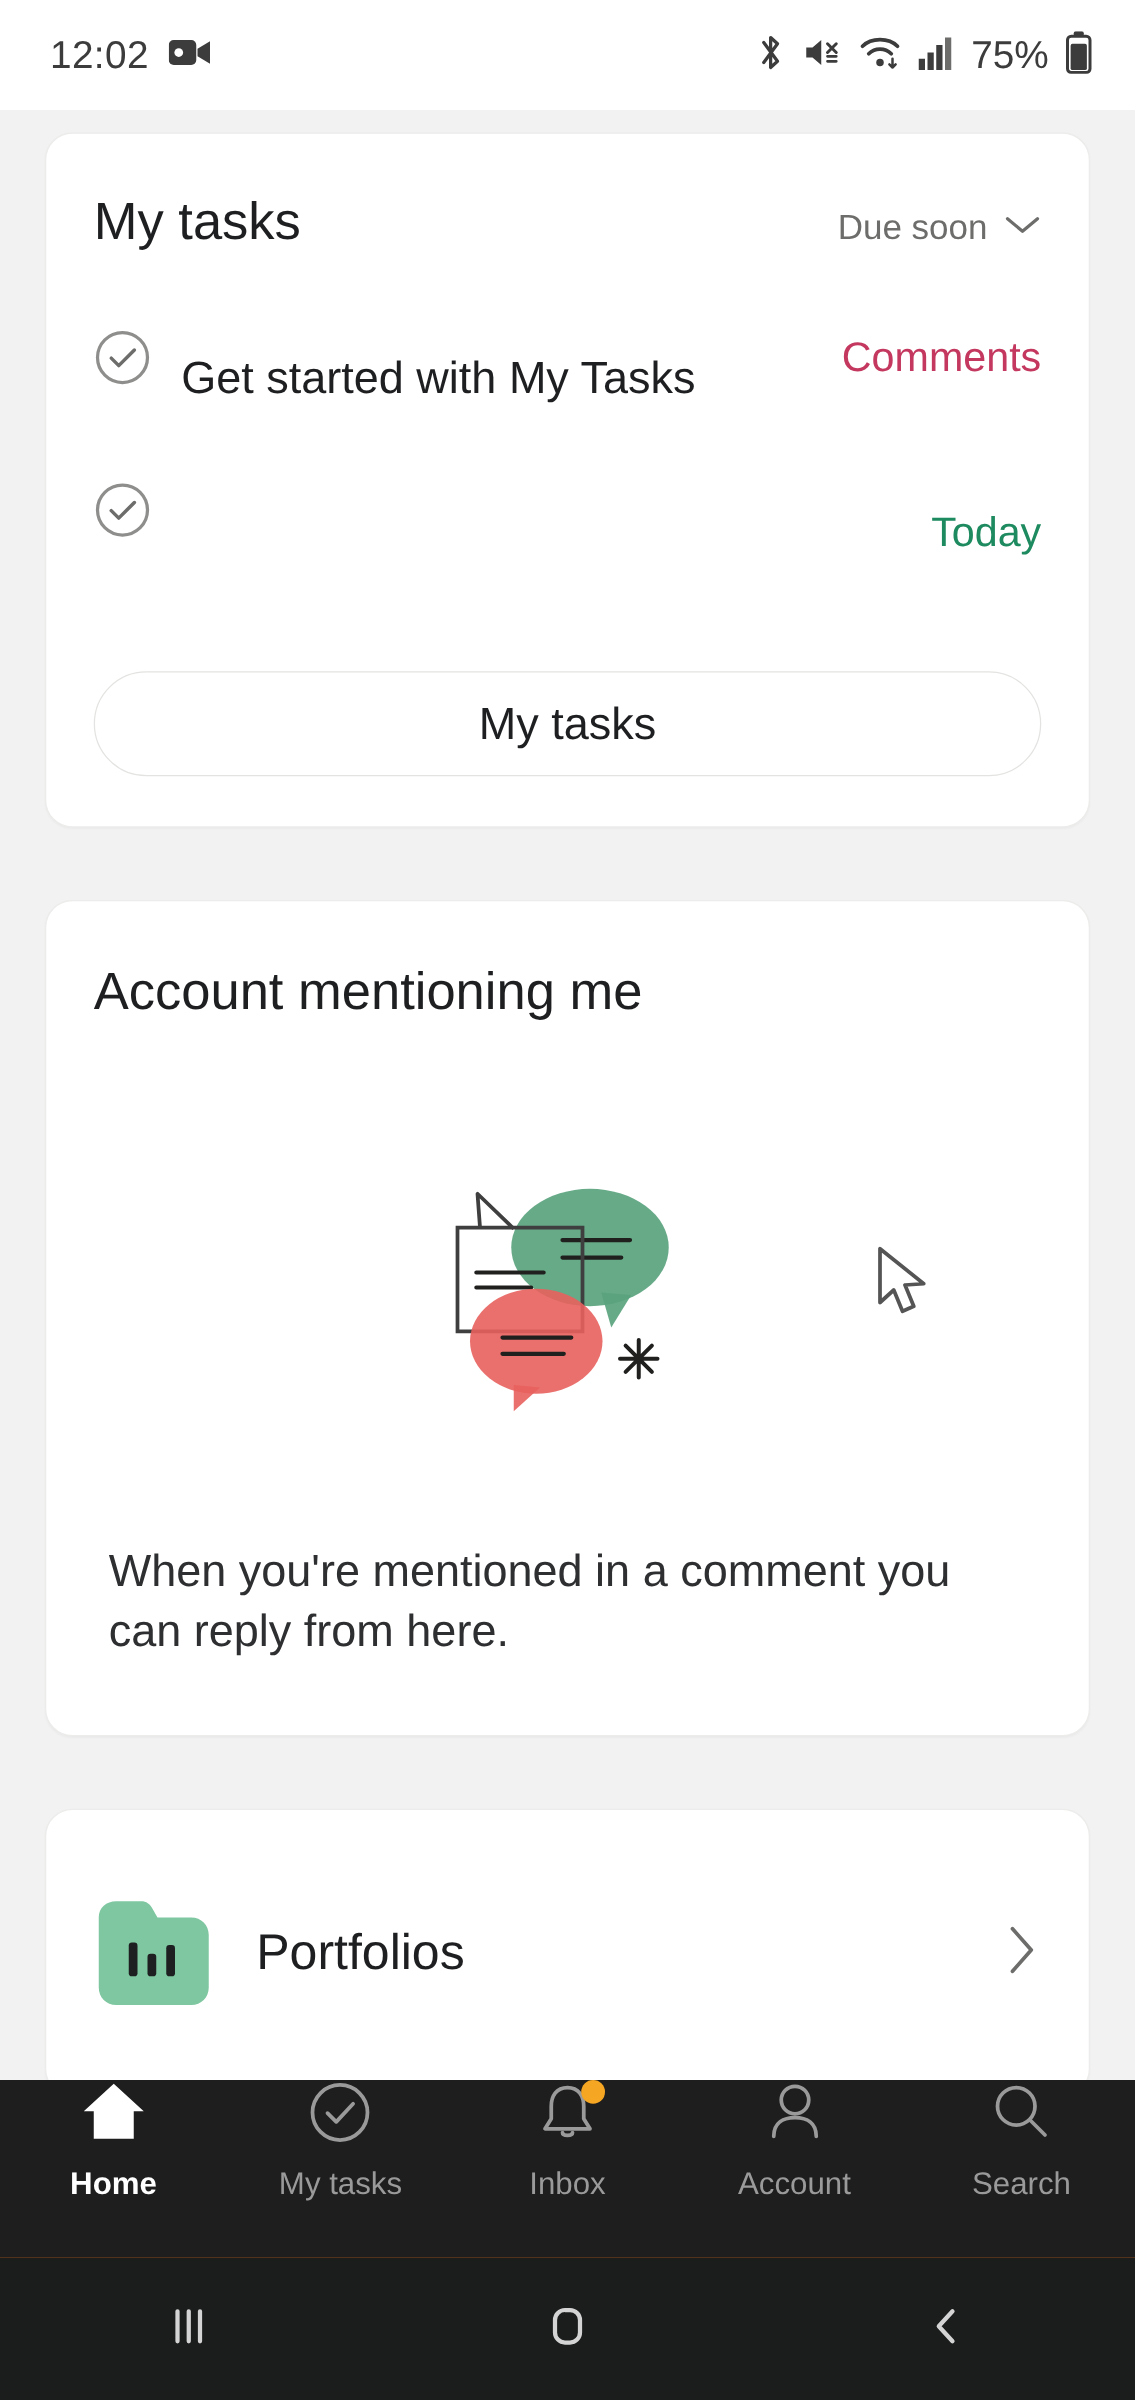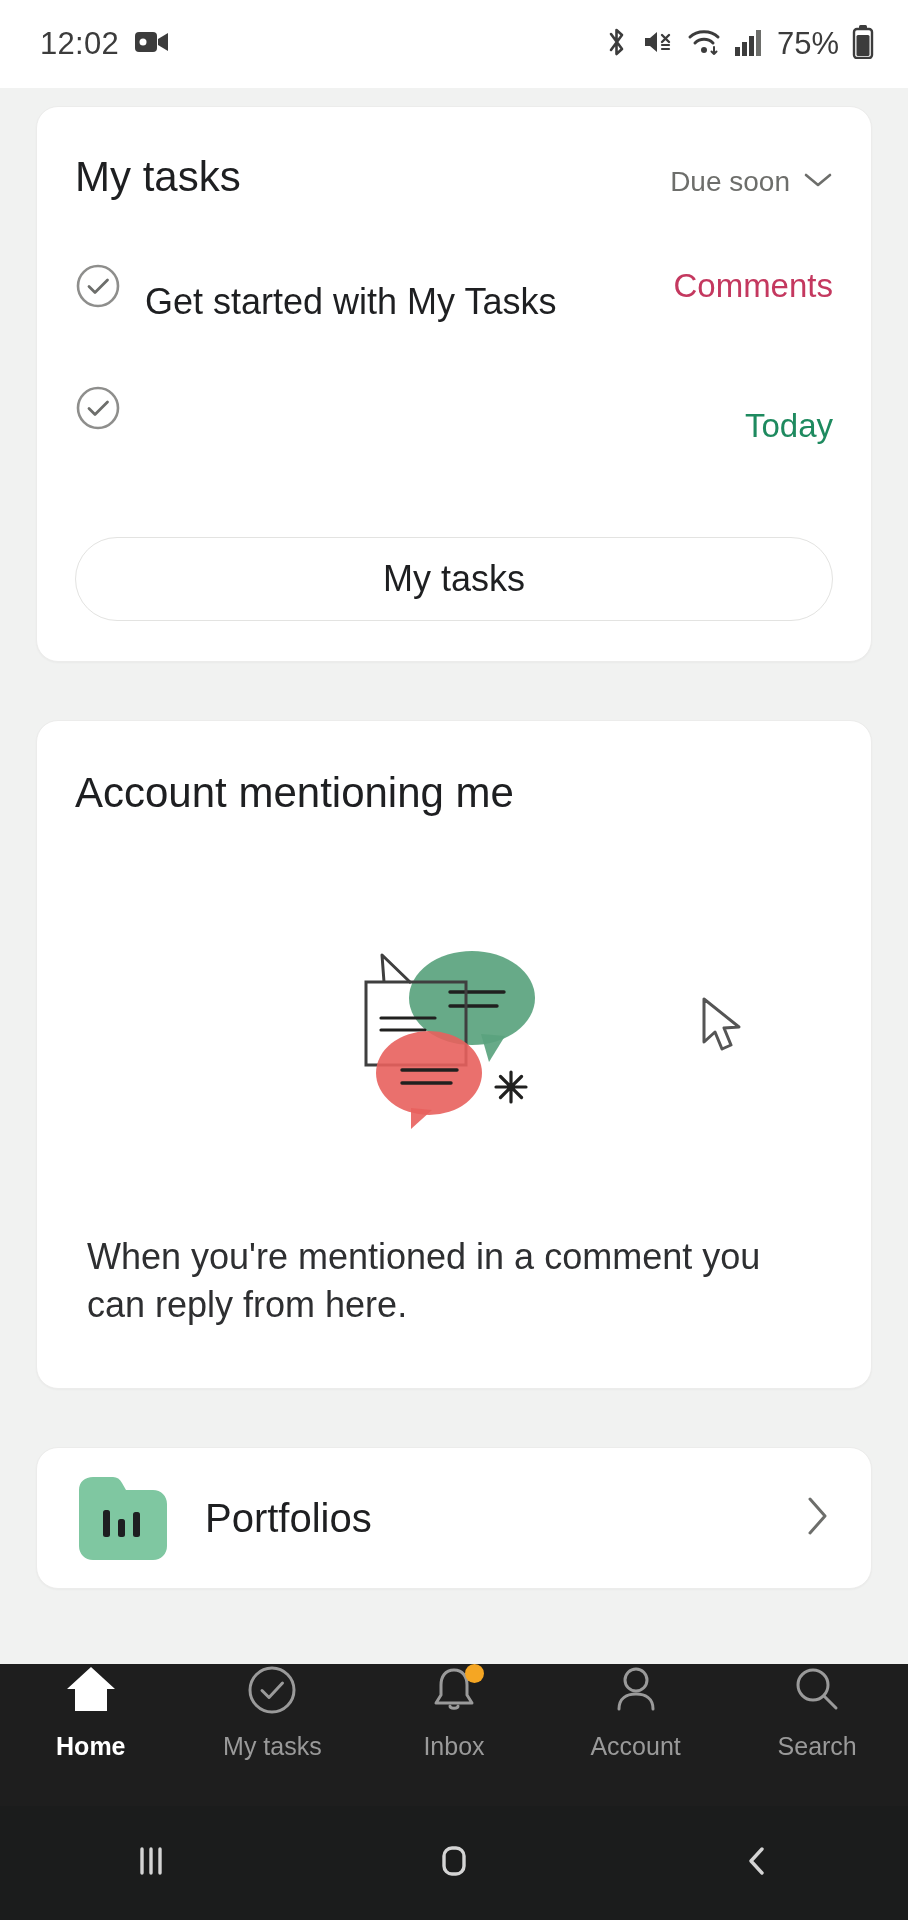--- a/index.html
+++ b/index.html
@@ -59,21 +59,21 @@
   .cm-card { padding:48px 38px 60px 38px; }
   .cm-title { font-size:42px; color:#1e1f21; }
   .cm-art { height:300px; display:flex; align-items:center; justify-content:center; margin-top:68px; }
   .cm-text {
     margin-top:48px; text-align:left; font-size:36px; color:#2e2f31;
     line-height:1.32; padding:0 12px;
   }
 
   
   .pf-card { padding:0; }
-  .pf-row { display:flex; align-items:center; padding:24px 40px; cursor:pointer; }
+  .pf-row { display:flex; align-items:center; padding:68px 40px; cursor:pointer; }
   .pf-icon { width:92px; height:92px; flex:0 0 92px; }
   .pf-label { font-size:40px; color:#1e1f21; margin-left:36px; }
   .pf-chev { margin-left:auto; }
 
   
   .appnav {
     position:absolute; left:0; bottom:114px; width:908px; height:142px;
     background:#1e1e1e; display:flex; align-items:flex-start;
   }
   .navitem {

